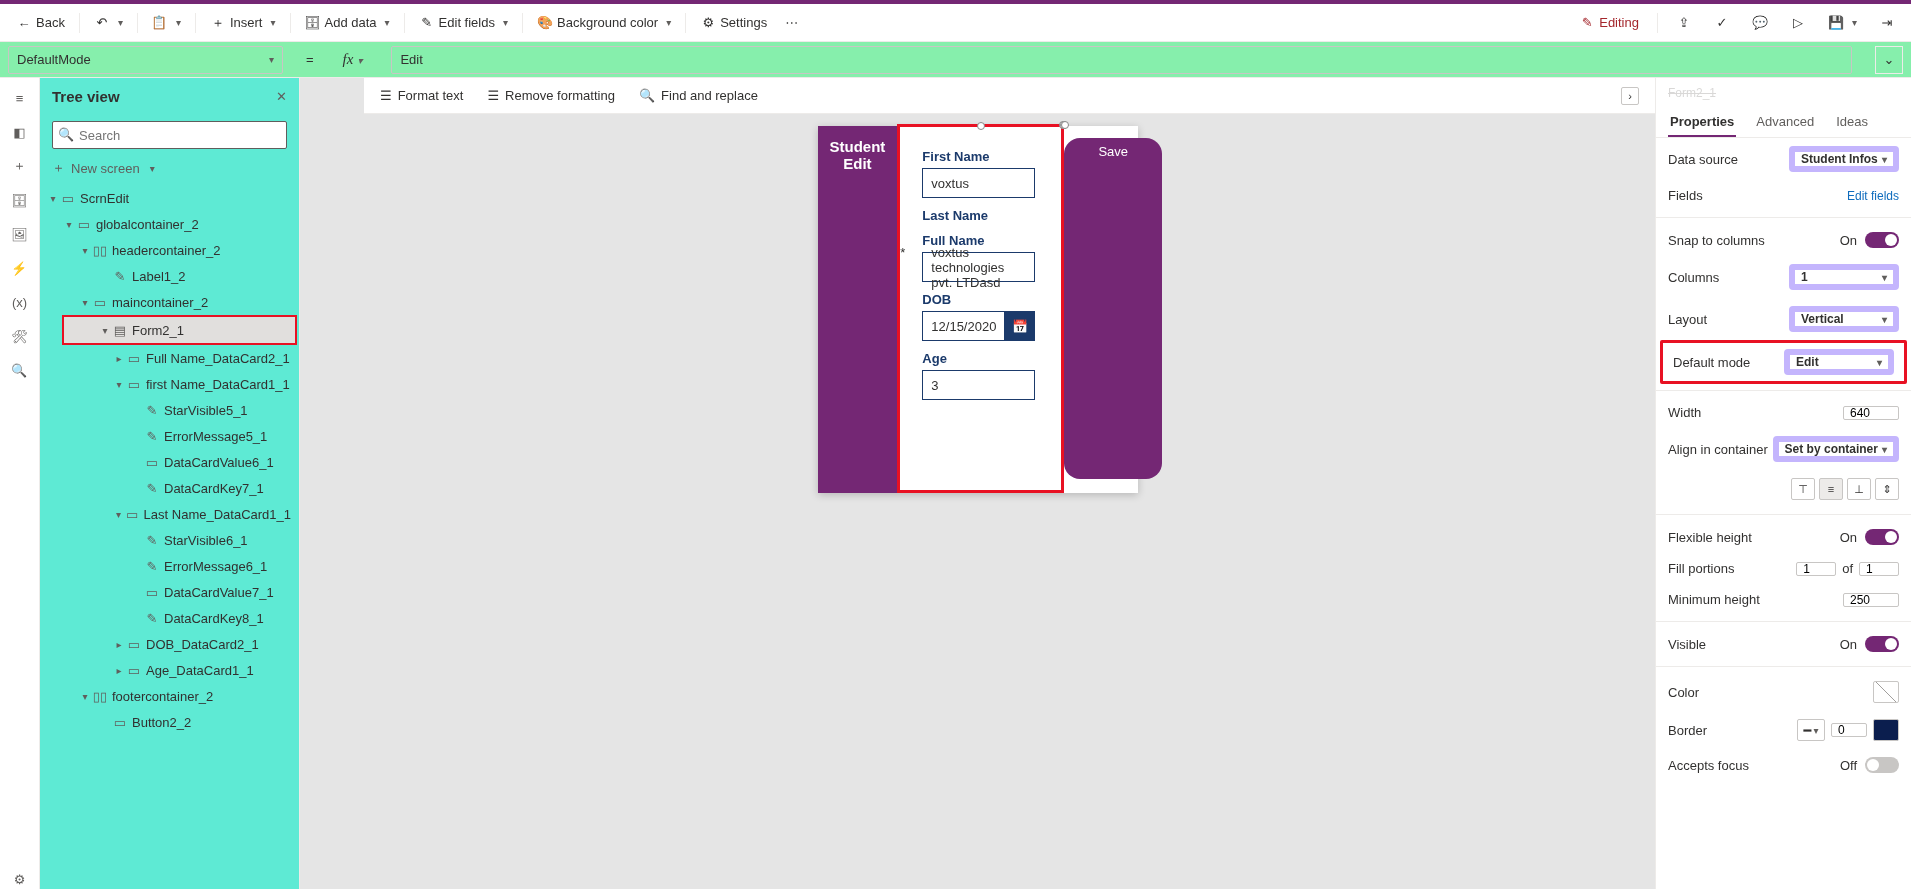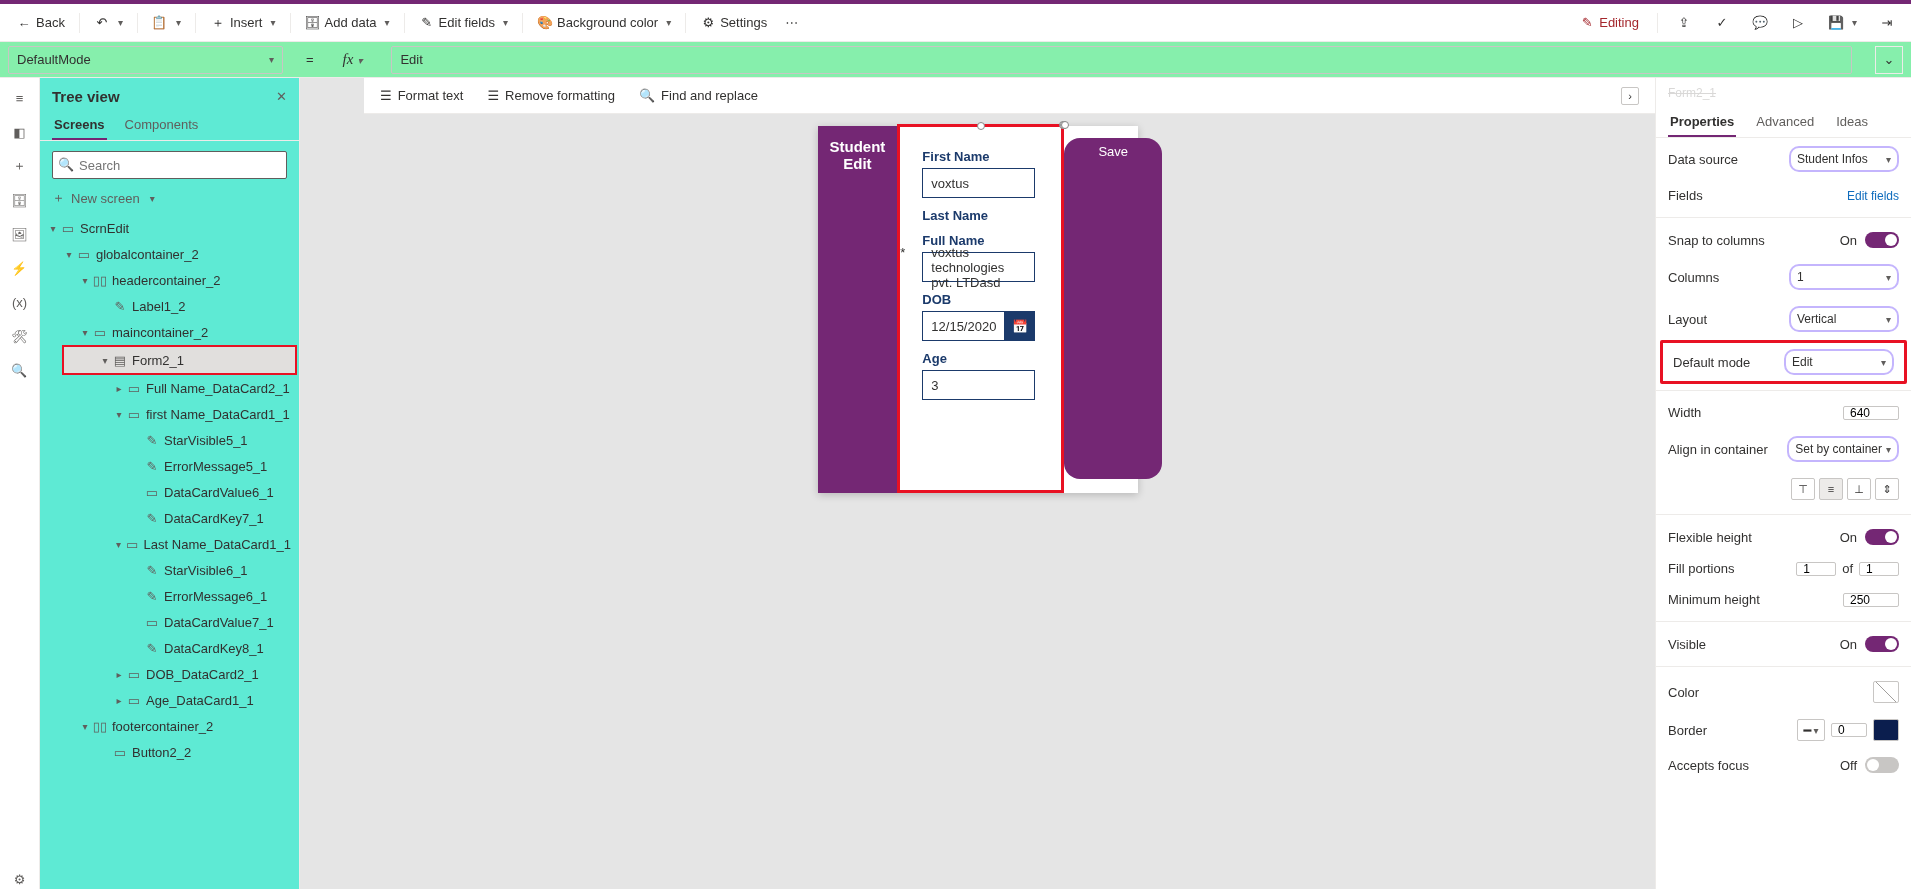--- a/index.html
+++ b/index.html
@@ -77,21 +77,21 @@
 
 
 .propspanel { width:256px; background:#fff; border-left:1px solid #edebe9; display:flex; flex-direction:column; overflow-y:auto; }
 .crumb { font-size:12px; color:#a19f9d; padding:8px 12px 0; text-decoration:line-through; opacity:.4; }
 .prop-tabs { display:flex; gap:18px; padding:8px 12px 0; border-bottom:1px solid #edebe9; }
 .prop-tab { padding:6px 2px; cursor:pointer; color:#605e5c; font-size:13px; }
 .prop-tab.active { color:#323130; font-weight:600; border-bottom:2px solid #742774; }
 .prop-row { display:flex; align-items:center; justify-content:space-between; padding:8px 12px; font-size:13px; }
 .prop-label { color:#323130; }
 .link { color:#0f6cbd; cursor:pointer; font-size:12px; }
-.dd { height:26px; border:2px solid #c4b5fd; border-radius:10px; padding:0 6px; display:flex; align-items:center; justify-content:space-between; min-width:110px; background:#fff; font-size:12px; }
+.dd { height:26px; border:6px solid #c4b5fd; border-radius:4px; padding:0 6px; display:flex; align-items:center; justify-content:space-between; min-width:110px; background:#fff; font-size:12px;font-weight:bold; }
 .toggle { width:34px; height:16px; border-radius:8px; position:relative; display:inline-block; }
 .toggle.on { background:#742774; }
 .toggle.off { background:#c8c6c4; }
 .toggle::after { content:""; position:absolute; top:2px; width:12px; height:12px; background:#fff; border-radius:50%; }
 .toggle.on::after { right:2px; }
 .toggle.off::after { left:2px; }
 .toggle-row { display:flex; align-items:center; gap:8px; }
 .num-input { width:56px; height:14px; border:1px solid #c8c6c4; border-radius:2px; padding:0 6px; text-align:left; font-size:12px; }
 .align-grp { display:flex; gap:4px; }
 .align-btn { width:24px; height:22px; border:1px solid #c8c6c4; border-radius:2px; display:flex; align-items:center; justify-content:center; font-size:11px; cursor:pointer; }
@@ -211,24 +211,20 @@
     <div class="rail-icon">🔍</div>
     <div class="rail-spacer"></div>
     <div class="rail-icon">⚙</div>
   </div>
 
   <div class="treepanel">
     <div class="tree-header">
       <div class="tree-title">Tree view</div>
       <div class="close-x">✕</div>
     </div>
-    <div class="tree-tabs">
-      <div class="tree-tab active">Screens</div>
-      <div class="tree-tab">Components</div>
-    </div>
     <div class="tree-search">
       <div class="search-wrap">
         <span class="sicon">🔍</span>
         <input placeholder="Search" style="">
       </div>
     </div>
     <div class="newscreen">
       <span>＋</span>
       <span>New screen</span>
       <span class="chev">▾</span>

